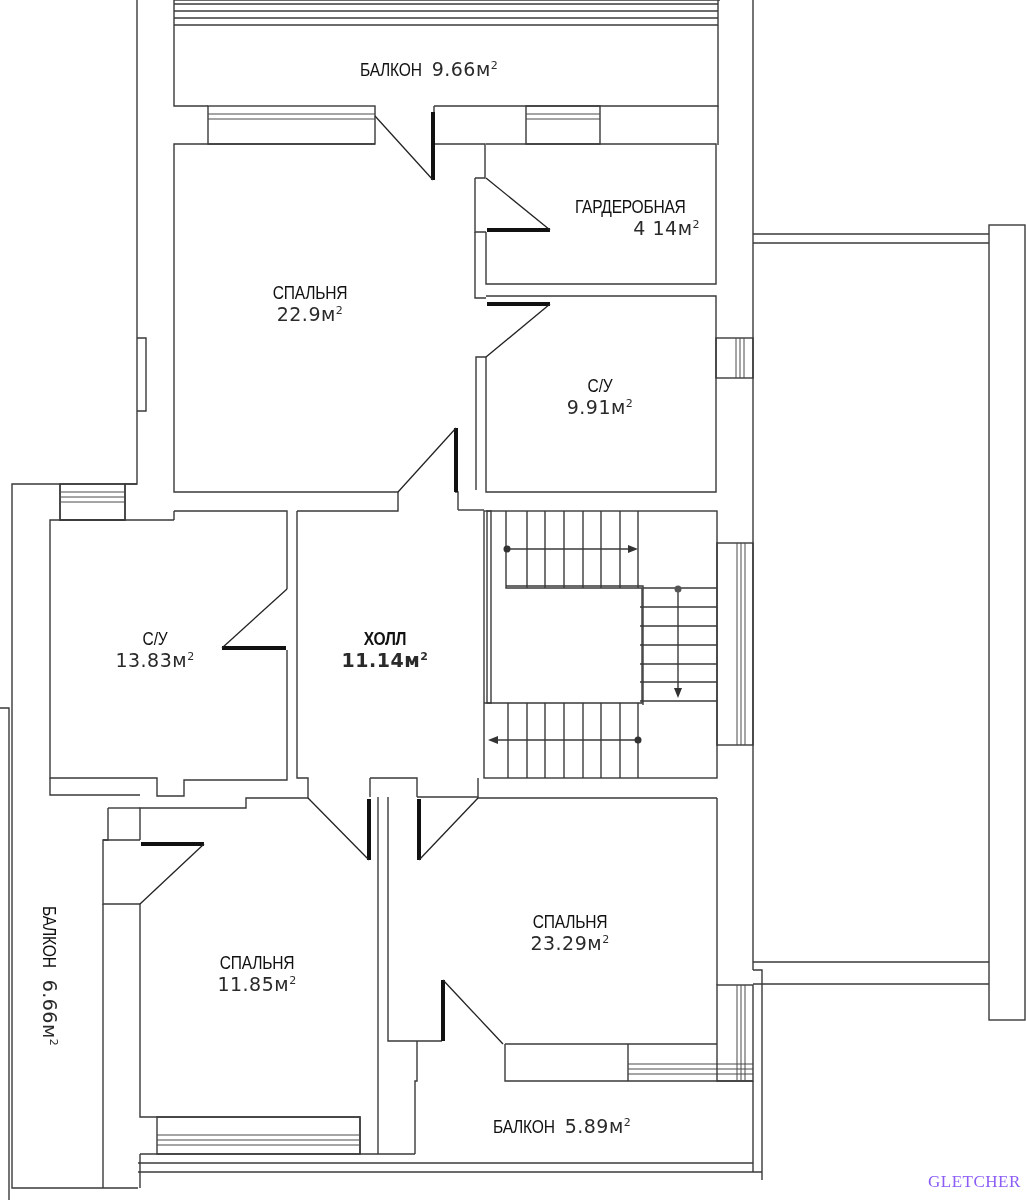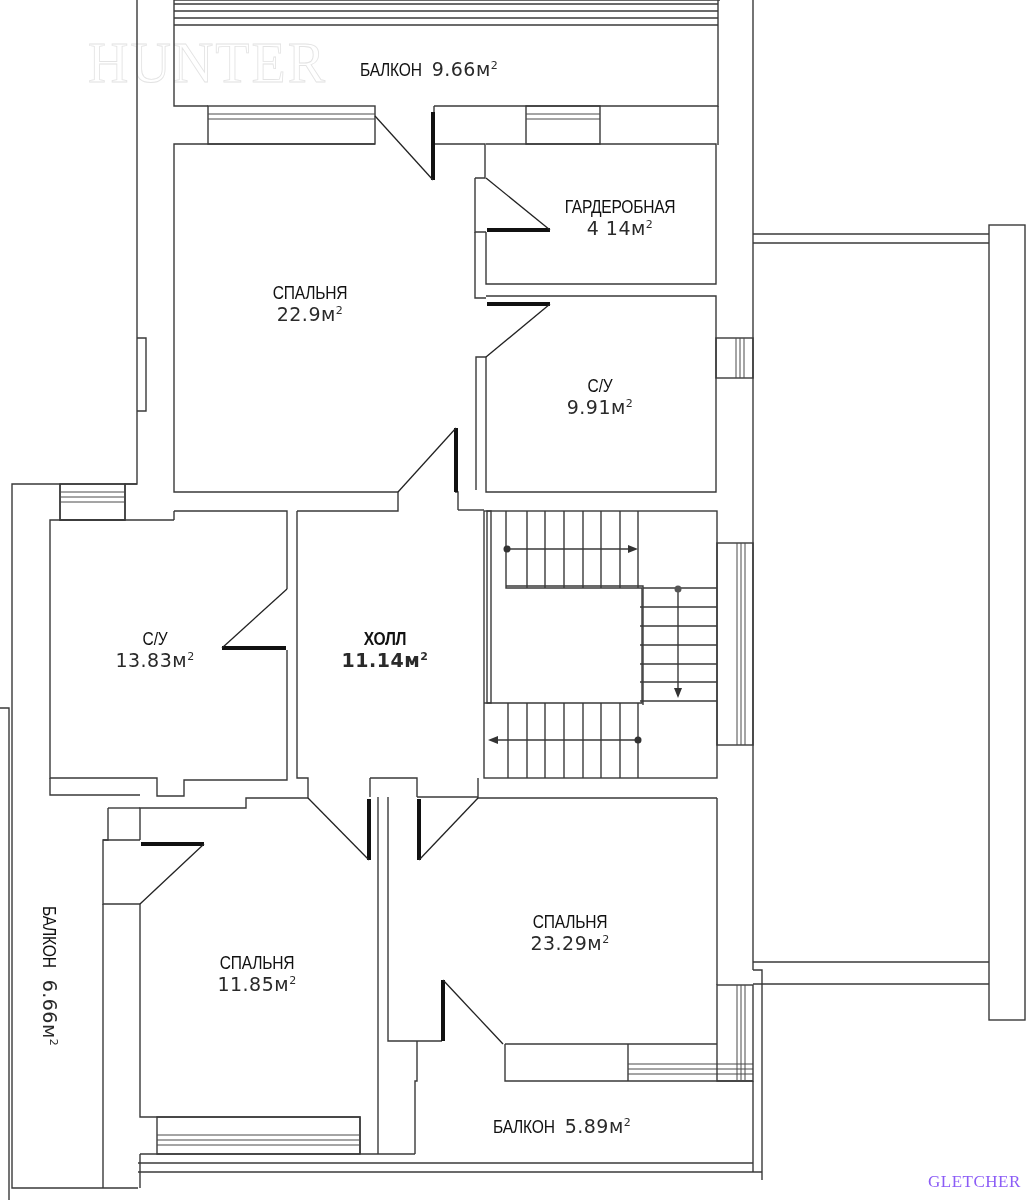--- a/index.html
+++ b/index.html
@@ -15,21 +15,20 @@
     .inline { display: inline-block; }
     .sup { font-size: 11px; vertical-align: 7px; }
     .vert { position: absolute; transform-origin: 0 0; transform: rotate(90deg); white-space: nowrap; color: #111; }
     .wm-home { position: absolute; left: 52px; top: 40px; font-family: "Liberation Serif", serif; font-size: 56px; color: transparent; -webkit-text-stroke: 0.8px #e3e3e3; line-height: 0.85; letter-spacing: 2px; }
     .wm-gl { position: absolute; left: 928px; top: 1172px; font-family: "Liberation Serif", serif; font-size: 17px; color: #8b5cf6; letter-spacing: 0.5px; }
   </style>
 </head>
 <body>
 
 <div class="wm-home">
-  <div style="padding-left:36px">HUNTER</div>
 </div>
 <div class="wm-gl">GLETCHER</div>
 
 <svg id="plan" viewBox="0 0 1026 1200" xmlns="http://www.w3.org/2000/svg">
 
   <g>
 
     <polyline class="ln" points="137,0 137,484 12,484 12,1188 138,1188"></polyline>
     <polyline class="ln" points="174,0 174,106 208,106"></polyline>
     <line class="ln" x1="174" y1="0" x2="720" y2="0"></line>
@@ -195,21 +194,21 @@
     <line class="door" x1="443" y1="980" x2="443" y2="1041"></line>
     <line class="swing" x1="443" y1="980" x2="503" y2="1044"></line>
   </g>
 </svg>
 
 <div class="label" style="left:360px; top:57px;">
   <span class="room-name inline" style="transform-origin:left;">БАЛКОН</span>
   <span class="room-area inline" style="margin-left:-8px;"><span>9.66</span><span>м</span><span class="sup">2</span></span>
 </div>
 
-<div class="label" style="left:540px; top:197px; width:160px;">
+<div class="label" style="left:540px; top:197px; width:160px;text-align:right;">
   <span class="room-name">ГАРДЕРОБНАЯ</span>
   <span class="room-area"><span>4 14</span><span>м</span><span class="sup">2</span></span>
 </div>
 
 <div class="label" style="left:240px; top:283px; width:140px;">
   <span class="room-name">СПАЛЬНЯ</span>
   <span class="room-area"><span>22.9</span><span>м</span><span class="sup">2</span></span>
 </div>
 
 <div class="label" style="left:540px; top:376px; width:120px;">

